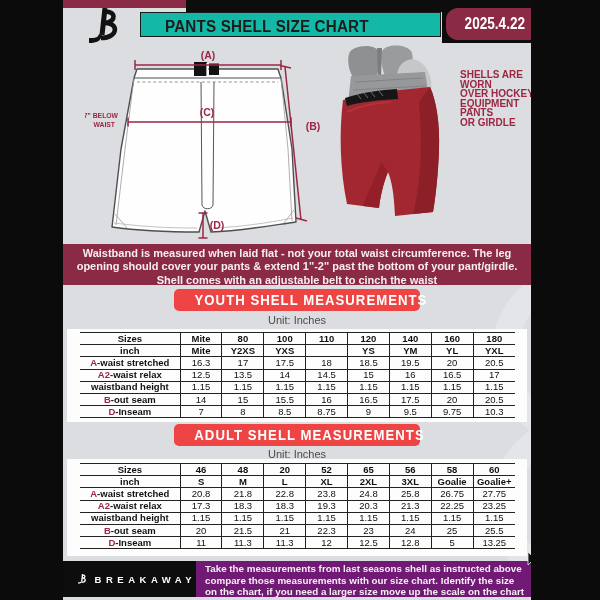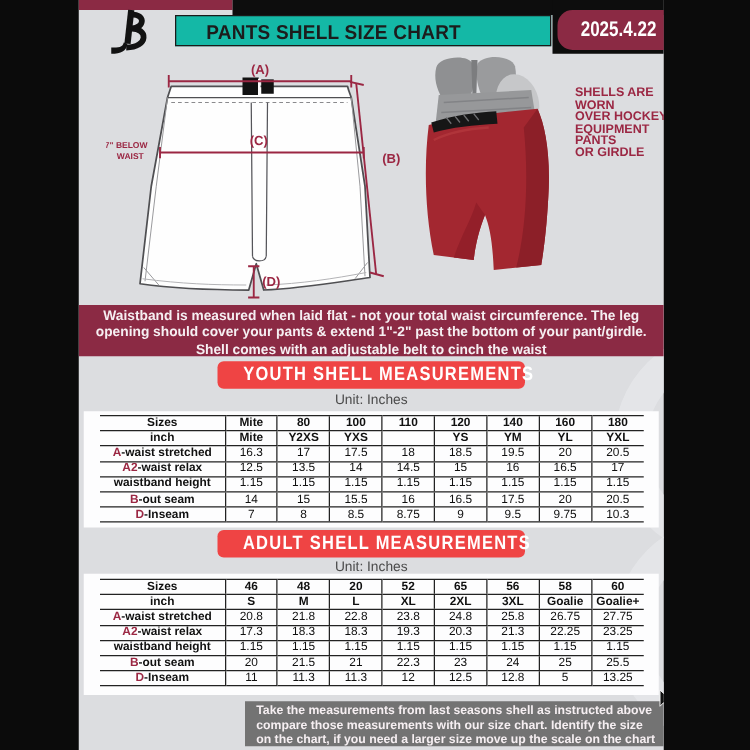--- a/index.html
+++ b/index.html
@@ -40,21 +40,21 @@
   table.size-table td.lbl{border-left:none;font-weight:700;}
   table.size-table tr.hdr td{font-weight:700;margin-top:43px;}
   .accent{color:#9b2743;font-weight:700;}
 
   
   .ring{border-radius:50%;border:26px solid #e6e7ea;width:132px;height:132px;opacity:.8;}
 
   
   .footer-black{left:0;top:561px;width:133px;height:36px;background:#0d0d0d;display:flex;align-items:center;}
   .brand-word{color:#fff;font-weight:700;font-size:9.5px;letter-spacing:4.5px;margin-left:6px;white-space:nowrap;}
-  .footer-maroon{left:133px;top:561px;width:335px;height:36px;background:#737373;color:#f6eff2;
+  .footer-maroon{left:133px;top:561px;width:335px;height:36px;background:#701a75;color:#f6eff2;
                  font-weight:700;font-size:9.8px;line-height:11.6px;padding:2px 0 0 9px;box-sizing:border-box;}
 
   svg text{font-family:"Liberation Sans",sans-serif;}
 </style>
 </head>
 <body>
 
 <div class="page">
   <div class="panel">
 
@@ -329,20 +329,28 @@
             <td>11.3</td>
             <td>12</td>
             <td>12.5</td>
             <td>12.8</td>
             <td>5</td>
             <td>13.25</td>
           </tr>
         </tbody>
     </table>
 
+    <div class="abs footer-black">
+      <svg width="24" height="24" viewBox="0 0 46 42" style="margin-left:13px">
+        <path d="M24,3 L21,30" stroke="#fff" stroke-width="5" fill="none"></path>
+        <path d="M21,30 C20,36 16,38 8,38 L8,33 C14,33 17,33 18,29 Z" fill="#fff"></path>
+        <path d="M23,7 C35,5 36,17 24,18 M23,18 C38,17 38,33 20,33" stroke="#fff" stroke-width="4.6" fill="none"></path>
+      </svg>
+      <span class="brand-word">BREAKAWAY</span>
+    </div>
     <div class="abs footer-maroon">
         <div>Take the measurements from last seasons shell as instructed above</div>
         <div>compare those measurements  with our size chart. Identify the size</div>
         <div>on the chart, if you need a larger size move up the scale on the chart</div>
       </div>
 
     <svg class="abs" style="left:464px;top:552px" width="12" height="18" viewBox="0 0 12 18">
       <polygon points="1,0 1,13 4,10 6,15 8.5,13.8 6.5,9 10,8.5" fill="#111" stroke="#f2f2f2" stroke-width="0.8"></polygon>
     </svg>
 

